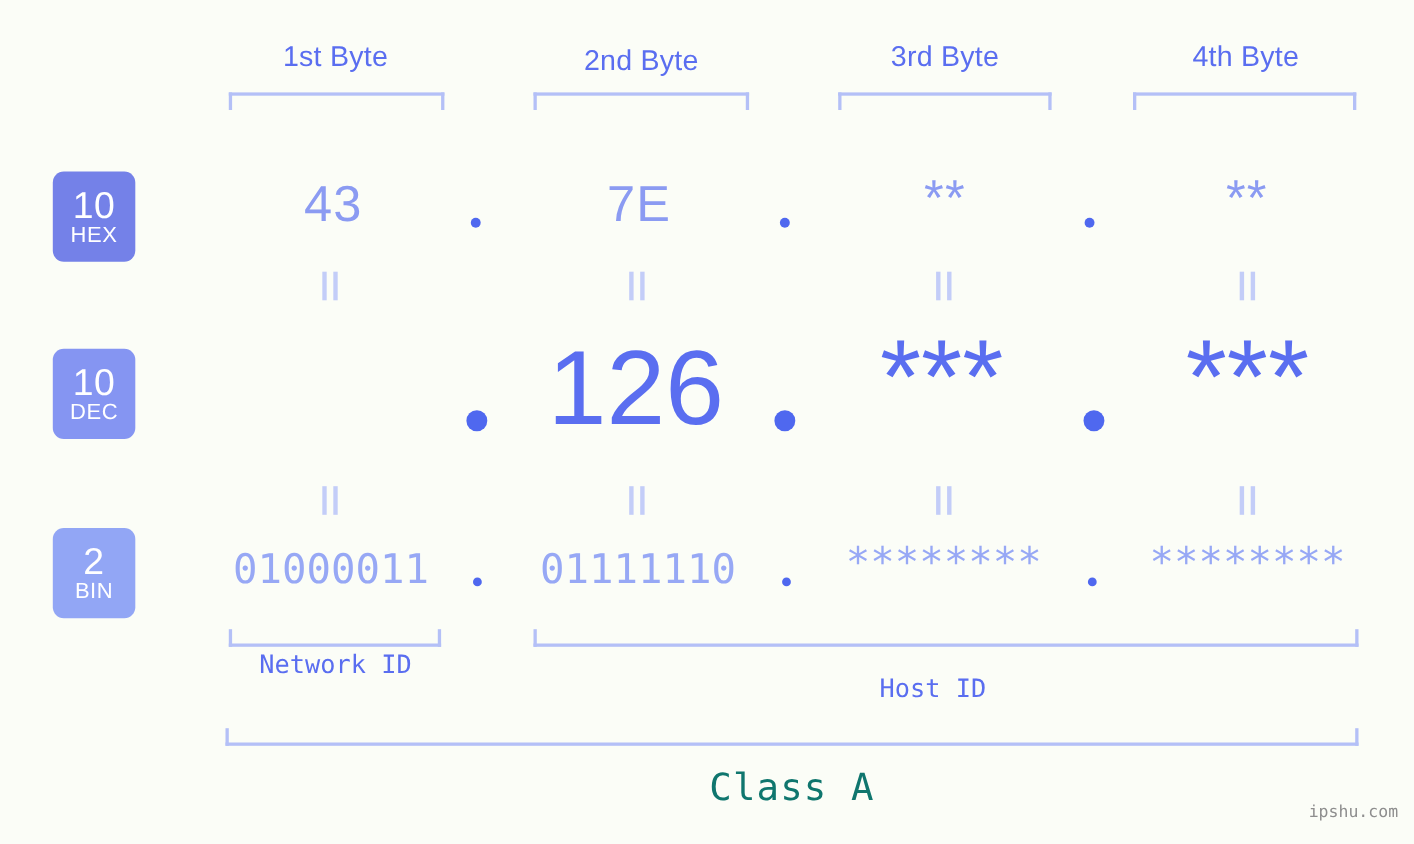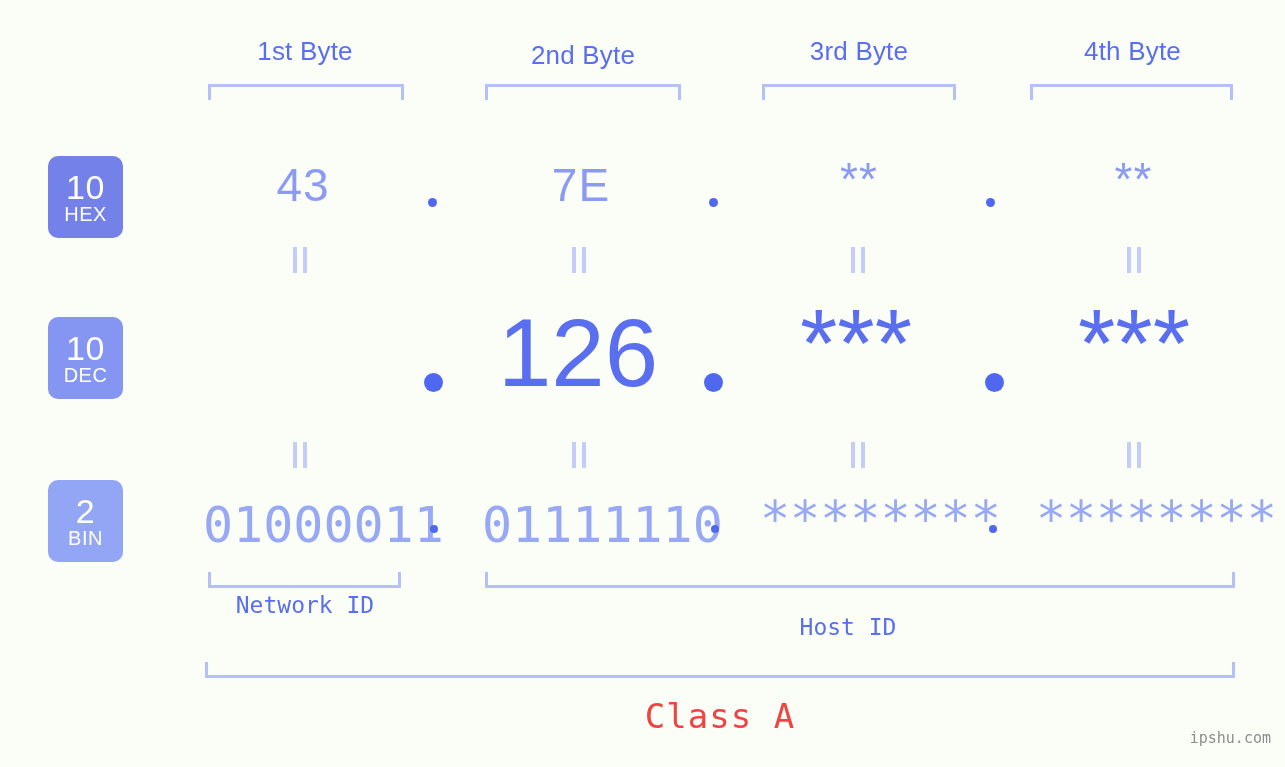--- a/index.html
+++ b/index.html
@@ -85,21 +85,21 @@
     letter-spacing: 1px;
   }
   .dec-val {
     font-family: "Liberation Sans", sans-serif;
     font-size: 96px;
     color: #5a6ef0;
     letter-spacing: 0px;
   }
   .bin-val {
     font-family: "DejaVu Sans Mono", monospace;
-    font-size: 50px;
+    font-size: 37px;
     color: #97a8f5;
     letter-spacing: 0px;
   }
 
   
   .dot {
     position: absolute;
     border-radius: 50%;
     background: #4f68ef;
   }
@@ -131,21 +131,21 @@
     font-family: "DejaVu Sans Mono", monospace;
     font-size: 23px;
     color: #5a6ef0;
     white-space: nowrap;
   }
   .class-label {
     position: absolute;
     text-align: center;
     font-family: "DejaVu Sans Mono", monospace;
     font-size: 34px;
-    color: #ef4444;
+    color: #0f766e;
     letter-spacing: 1px;
     white-space: nowrap;
   }
 
   
   .watermark {
     position: absolute;
     right: 14px;
     bottom: 20px;
     font-family: "DejaVu Sans Mono", monospace;

